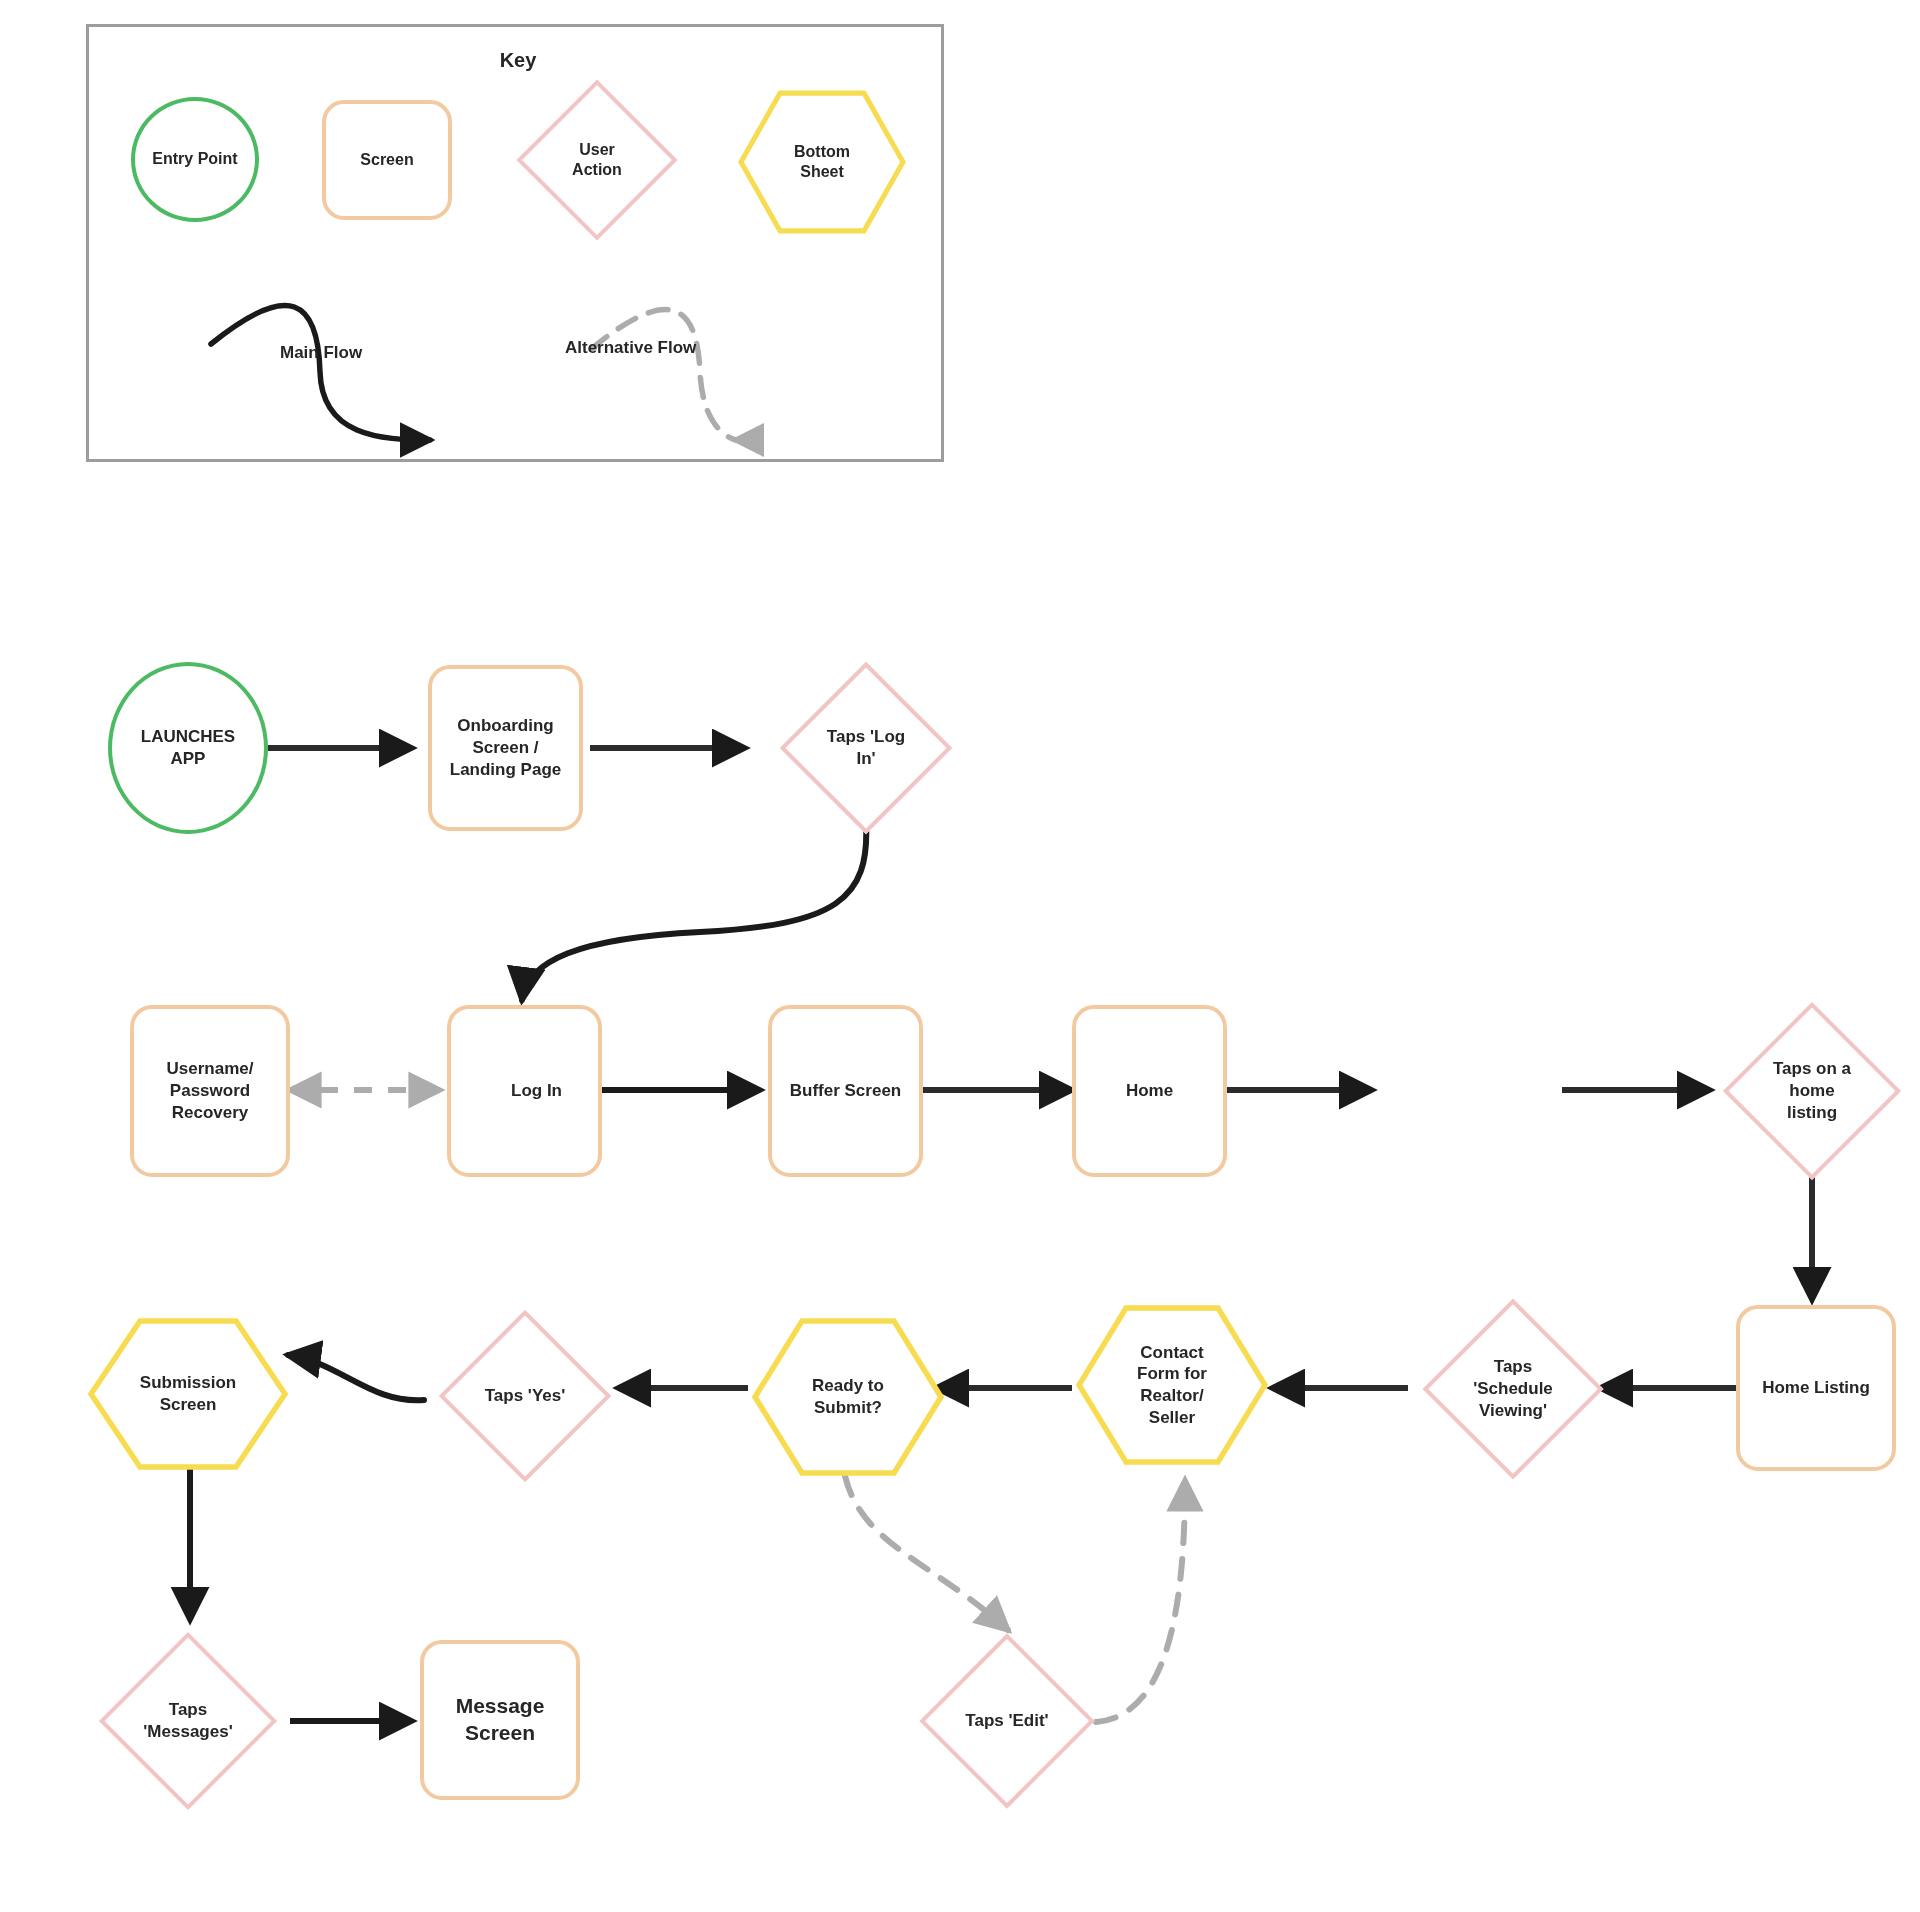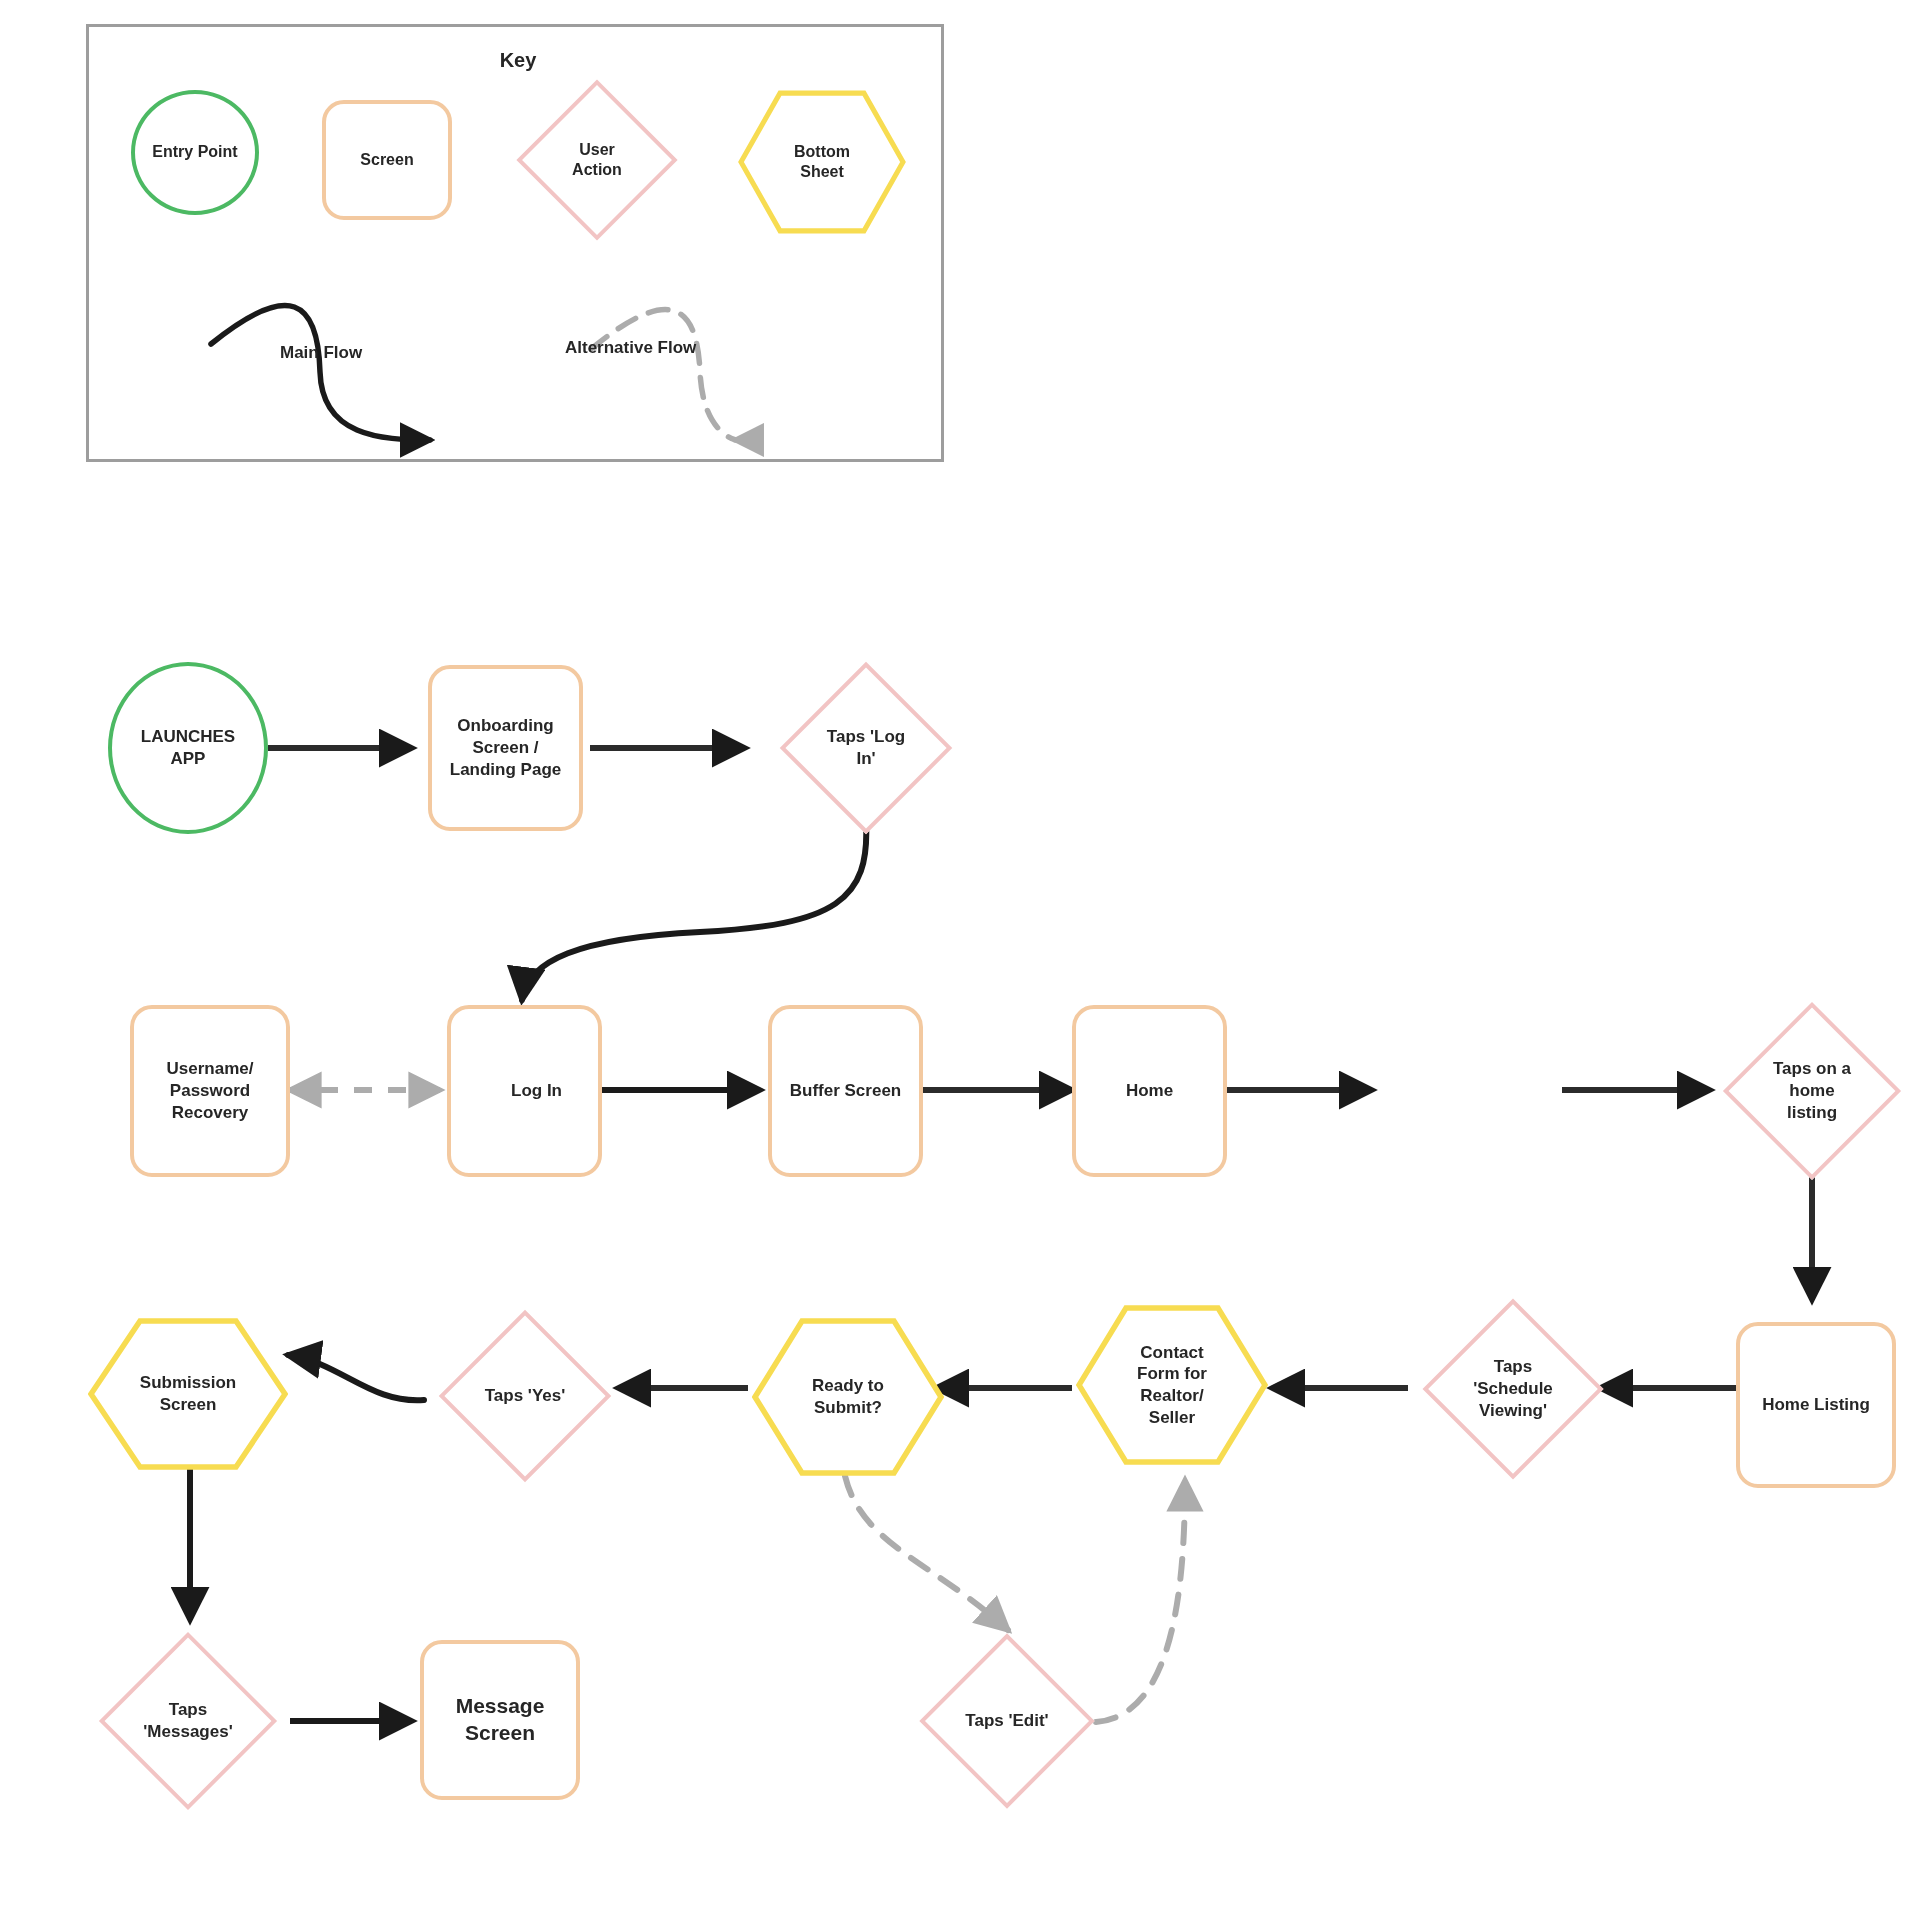--- a/index.html
+++ b/index.html
@@ -98,21 +98,21 @@
 </style>
 </head>
 <body>
 
 <div id="stage">
 
   <div id="key-panel">
     <div id="key-title">Key</div>
   </div>
 
-  <div class="node shape-circle" style="left:131px; top:90px; width:128px; height:125px;">
+  <div class="node shape-circle" style="left:131px; top:97px; width:128px; height:125px;">
     <span class="lbl" style="font-size:16px;">Entry Point</span>
   </div>
 
   <div class="node shape-screen" style="left:322px; top:100px; width:130px; height:120px;">
     <span class="lbl" style="font-size:16px;">Screen</span>
   </div>
 
   <div class="node shape-diamond" style="left:508px; top:80px; width:178px; height:160px;">
     <div class="dia" style="width:114px; height:114px;"></div>
     <span class="lbl" style="font-size:16px;">User
@@ -212,21 +212,21 @@
   </div>
 
 
   <div class="node shape-diamond" style="left:1712px; top:1000px; width:200px; height:182px;">
     <div class="dia" style="width:126px; height:126px;"></div>
     <span class="lbl" style="font-size:17px;">Taps on a
 home
 listing</span>
   </div>
 
-  <div class="node shape-screen" style="left:1736px; top:1305px; width:160px; height:166px;margin-top:17px;">
+  <div class="node shape-screen" style="left:1736px; top:1305px; width:160px; height:166px;">
     <span class="lbl" style="font-size:17px;">Home Listing</span>
   </div>
 
   <div class="node shape-diamond" style="left:1412px; top:1298px; width:202px; height:182px;">
     <div class="dia" style="width:128px; height:128px;"></div>
     <span class="lbl" style="font-size:17px;">Taps
 'Schedule
 Viewing'</span>
   </div>
 

